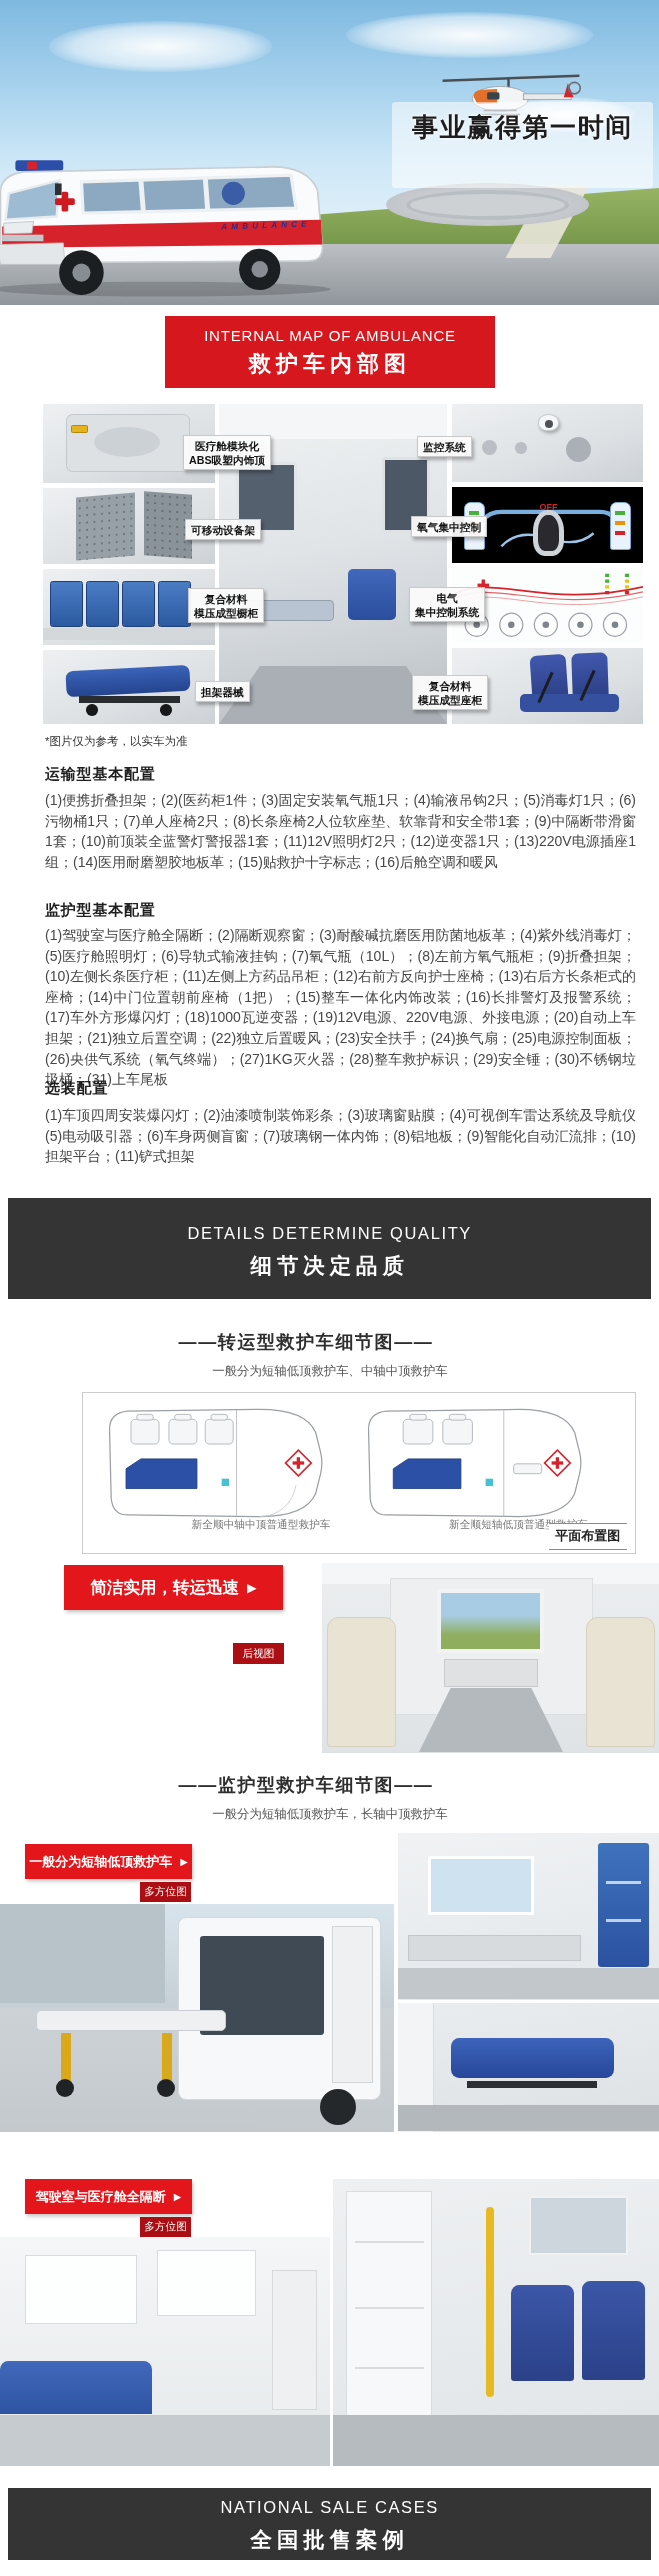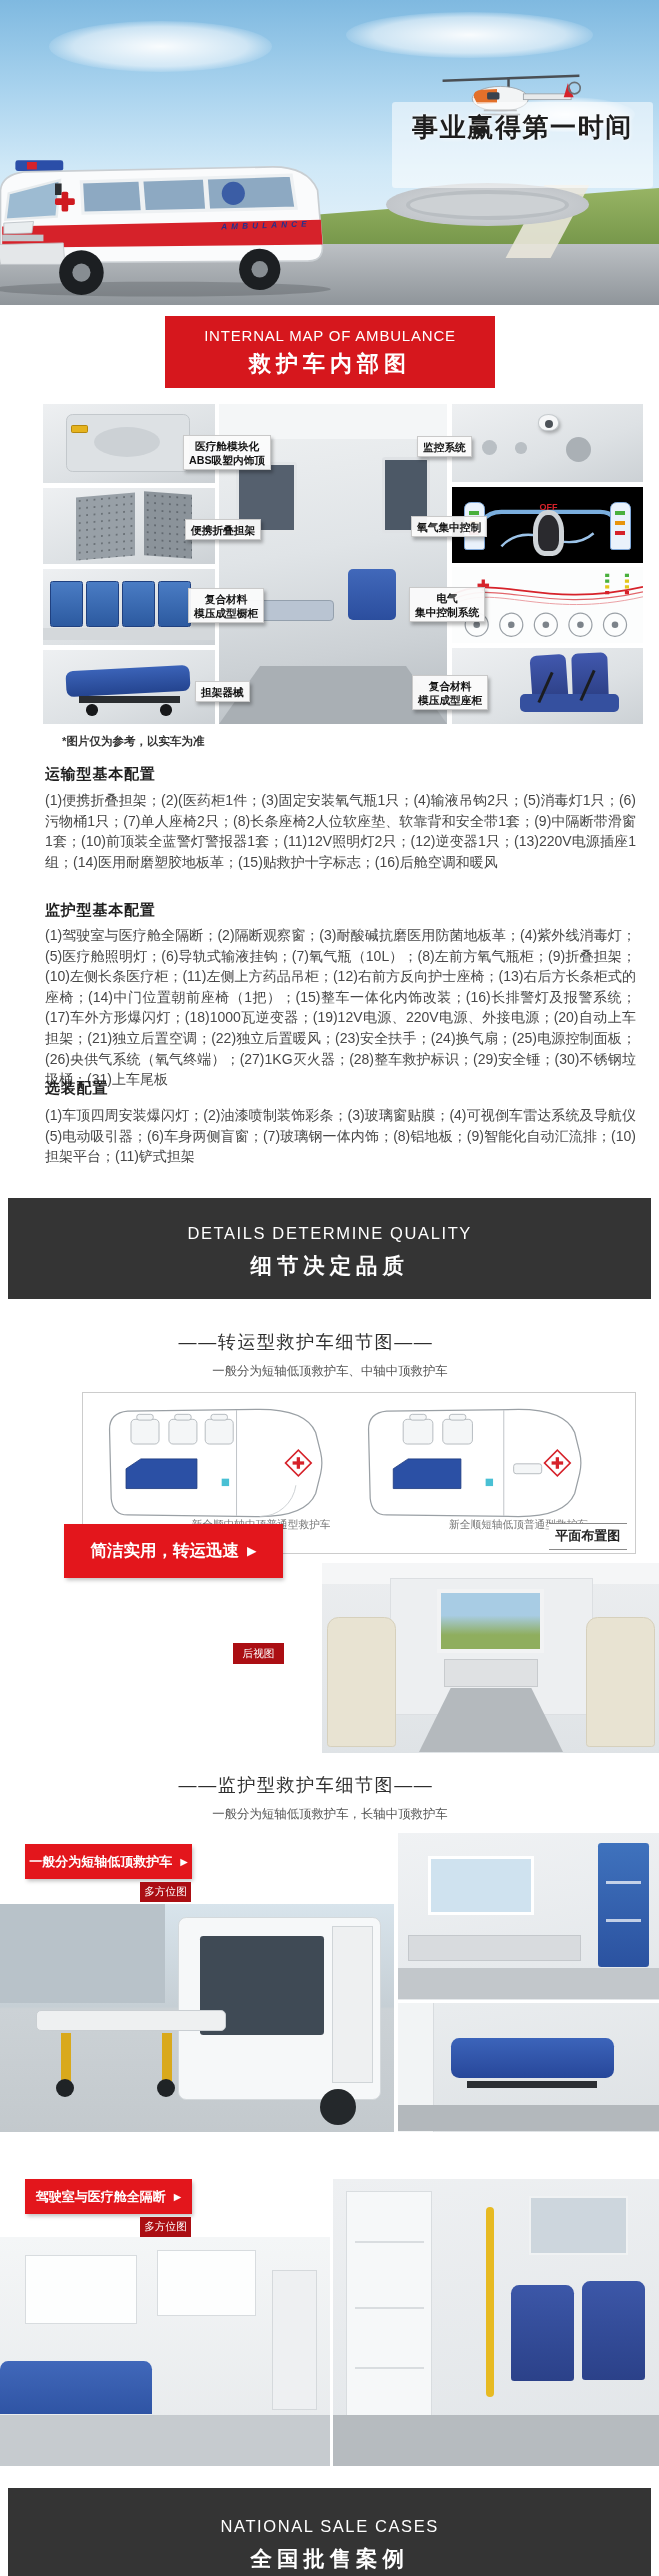--- a/index.html
+++ b/index.html
@@ -21,26 +21,26 @@
 
 .banner-red{left:165px;top:316px;width:330px;height:72px;background:#d6171d;color:#fff;text-align:center;padding-top:10.7px}
 .banner-red .en{font-size:15px;letter-spacing:0.8px}
 .banner-red .zh{font-size:22px;font-weight:bold;letter-spacing:5px;margin-top:5px}
 .banner-dark{width:643px;left:8.2px;background:#343434;color:#fff;text-align:center}
 .banner-dark .en{font-size:16.5px;letter-spacing:1.6px}
 .banner-dark .zh{font-size:21.4px;font-weight:bold;letter-spacing:5px;margin-top:8.2px}
 
 .tile{position:absolute;background:linear-gradient(160deg,#eef0f2 0%,#dde1e4 60%,#ccd1d5 100%);overflow:hidden}
 .callout{position:absolute;background:rgba(251,251,251,.95);border:0.8px solid #c9c9c9;box-shadow:1.6px 2.5px 3.3px rgba(0,0,0,.28);font-weight:bold;color:#141414;font-size:10.7px;line-height:14px;text-align:center;padding:2.5px 5px;z-index:6;white-space:nowrap}
-.disclaimer{left:62px;top:734px;font-size:11.5px;font-weight:bold;color:#333}
+.disclaimer{left:45px;top:734px;font-size:11.5px;font-weight:normal;color:#333}
 
 .sec-title{left:45px;font-size:15px;font-weight:bold;color:#1f1f1f;letter-spacing:0.8px}
 .sec-body{left:45px;width:591px;font-size:14px;line-height:20.6px;color:#474747;text-align:justify}
 
-.mid-title{left:0;width:612px;text-align:center;font-size:18px;font-weight:normal;color:#2e2e2e;letter-spacing:1.6px}
+.mid-title{left:0;width:612px;text-align:center;font-size:18px;font-weight:bold;color:#2e2e2e;letter-spacing:1.6px}
 .mid-sub{left:0;width:660px;text-align:center;font-size:12.4px;color:#555}
 .planbox{left:82px;top:1392px;width:554px;height:162px;border:0.8px solid #ccc;background:#fff}
 .plan-cap{position:absolute;top:125px;width:231px;text-align:right;font-size:10.7px;color:#777}
 .plan-badge{position:absolute;right:8.2px;bottom:3.3px;border-top:1.6px solid #8a8a8a;border-bottom:1.6px solid #8a8a8a;padding:3.3px 6.6px;font-size:13px;font-weight:bold;color:#222;background:#fff}
 .rl{position:absolute;background:#e3161c;color:#fff;font-weight:bold;display:flex;align-items:center;justify-content:center;gap:8.2px;box-shadow:1.6px 2.5px 4.1px rgba(0,0,0,.25)}
 .rl .arrow{font-size:.75em}
 .rt{position:absolute;background:#ab0e13;color:#fff;font-size:10.7px;display:flex;align-items:center;justify-content:center}
 .photo{position:absolute;overflow:hidden}
 .shape{position:absolute}
 </style>
@@ -202,21 +202,21 @@
     <div class="shape" style="left:68px;top:46px;width:99px;height:18px;background:#35509f;border-radius:5px"></div>
     <div class="shape" style="left:92px;top:23px;width:3.3px;height:33px;background:#1b1d20;transform:rotate(24deg)"></div>
     <div class="shape" style="left:134px;top:21.4px;width:3.3px;height:33px;background:#1b1d20;transform:rotate(24deg)"></div>
   </div>
 
   <div class="callout" style="left:183px;top:435px">
     <div>医疗舱模块化</div>
     <div>ABS吸塑内饰顶</div>
   </div>
   <div class="callout" style="left:185px;top:519px">
-    <div>便携折叠担架</div>
+    <div>可移动设备架</div>
   </div>
   <div class="callout" style="left:188px;top:588px">
     <div>复合材料</div>
     <div>模压成型橱柜</div>
   </div>
   <div class="callout" style="left:195px;top:681px">
     <div>担架器械</div>
   </div>
   <div class="callout" style="left:417px;top:436px">
     <div>监控系统</div>
@@ -298,21 +298,21 @@
 
   <div class="photo" style="left:322px;top:1563px;width:338px;height:190px;background:linear-gradient(180deg,#eceef0,#dfe3e6)">
     <div class="shape" style="left:0;top:0;width:338px;height:21.4px;background:#f5f6f7"></div>
     <div class="shape" style="left:68px;top:15px;width:203px;height:137px;background:#edeff1;border:0.8px solid #dcdfe2"></div>
     <div class="shape" style="left:115px;top:26px;width:107px;height:64px;background:linear-gradient(180deg,#a8cce4 40%,#8fae5e 75%);border:4.1px solid #f2f3f4"></div>
     <div class="shape" style="left:122px;top:96px;width:94px;height:28px;background:#dfe1e3;border:0.8px solid #c8cbce"></div>
     <div class="shape" style="left:5px;top:54px;width:69px;height:130px;background:#e8e3d2;border:0.8px solid #d6d0bc;border-radius:11.5px 11.5px 3.3px 3.3px"></div>
     <div class="shape" style="left:264px;top:54px;width:69px;height:130px;background:#e8e3d2;border:0.8px solid #d6d0bc;border-radius:11.5px 11.5px 3.3px 3.3px"></div>
     <div class="shape" style="left:97px;top:125px;width:144px;height:64px;background:#b4b9bd;clip-path:polygon(22% 0,78% 0,100% 100%,0 100%)"></div>
   </div>
-  <div class="rl" style="left:64px;top:1524px;width:219px;height:54px;font-size:16.5px">
+  <div class="rl" style="left:64px;top:1565px;width:219px;height:45px;font-size:16.5px">
     <span>简洁实用，转运迅速</span>
     <span class="arrow">▶</span>
   </div>
   <div class="rt" style="left:233px;top:1643px;width:51px;height:21.4px">后视图</div>
 
   <div class="abs mid-title" style="top:1773px">——监护型救护车细节图——</div>
   <div class="abs mid-sub" style="top:1806px">一般分为短轴低顶救护车，长轴中顶救护车</div>
 
   <div class="photo" style="left:398px;top:1833px;width:262px;height:167px;background:linear-gradient(170deg,#f0f2f4,#e2e6e9)">
     <div class="shape" style="left:30px;top:23px;width:106px;height:59px;background:#cfe2ef;border:3.3px solid #fff"></div>
@@ -365,19 +365,19 @@
       <div class="shape" style="left:8.2px;top:115px;width:69px;height:2.5px;background:#d9dde0"></div>
       <div class="shape" style="left:8.2px;top:175px;width:69px;height:2.5px;background:#d9dde0"></div>
     </div>
     <div class="shape" style="left:196px;top:16.5px;width:99px;height:59px;background:#cdd6dd;border:2.5px solid #f0f2f3"></div>
     <div class="shape" style="left:153px;top:28px;width:8.2px;height:190px;background:#e7ba22;border-radius:4.1px"></div>
     <div class="shape" style="left:178px;top:106px;width:63px;height:96px;background:linear-gradient(180deg,#3c57a8,#2b4189);border-radius:8.2px 8.2px 3.3px 3.3px"></div>
     <div class="shape" style="left:249px;top:102px;width:63px;height:99px;background:linear-gradient(180deg,#3c57a8,#2b4189);border-radius:8.2px 8.2px 3.3px 3.3px"></div>
     <div class="shape" style="left:0;top:236px;width:327px;height:51px;background:#b6bbbf"></div>
   </div>
 
-  <div class="abs banner-dark" style="top:2488px;height:88px;padding-top:29px">
+  <div class="abs banner-dark" style="top:2488px;height:72px;padding-top:10px">
     <div class="en">NATIONAL SALE CASES</div>
     <div class="zh">全国批售案例</div>
   </div>
 
 </div>
 
 
 </body></html>

